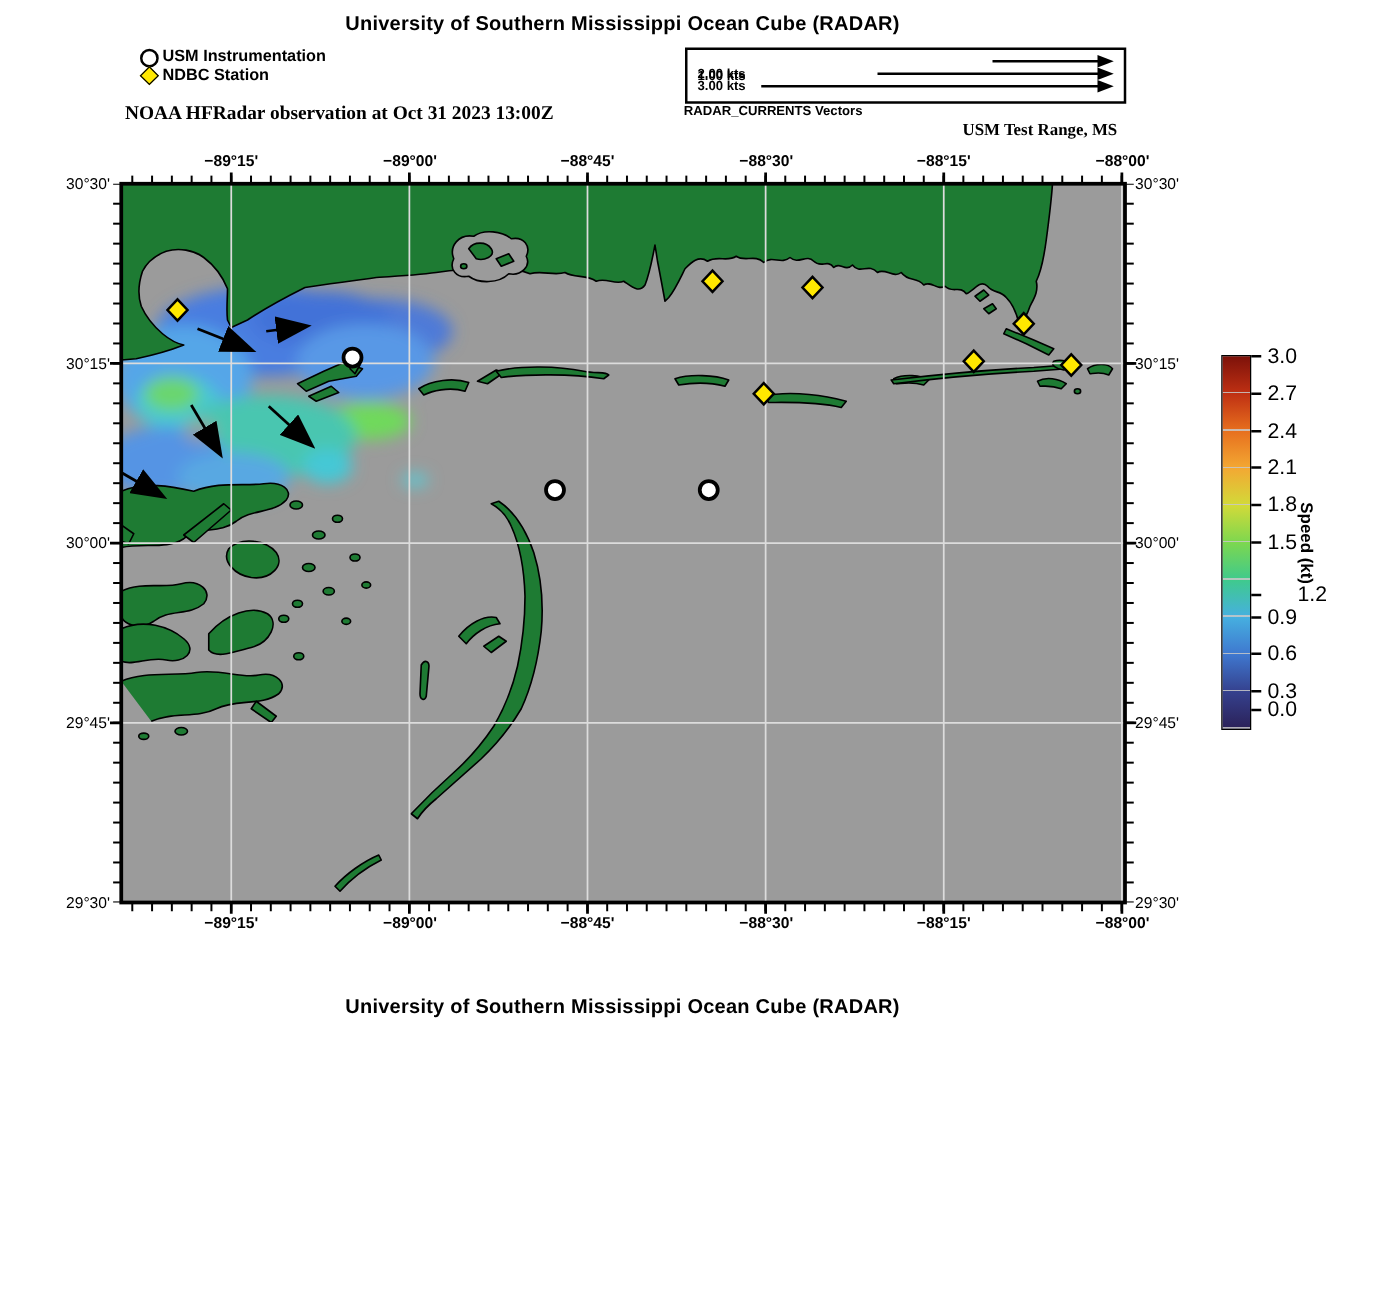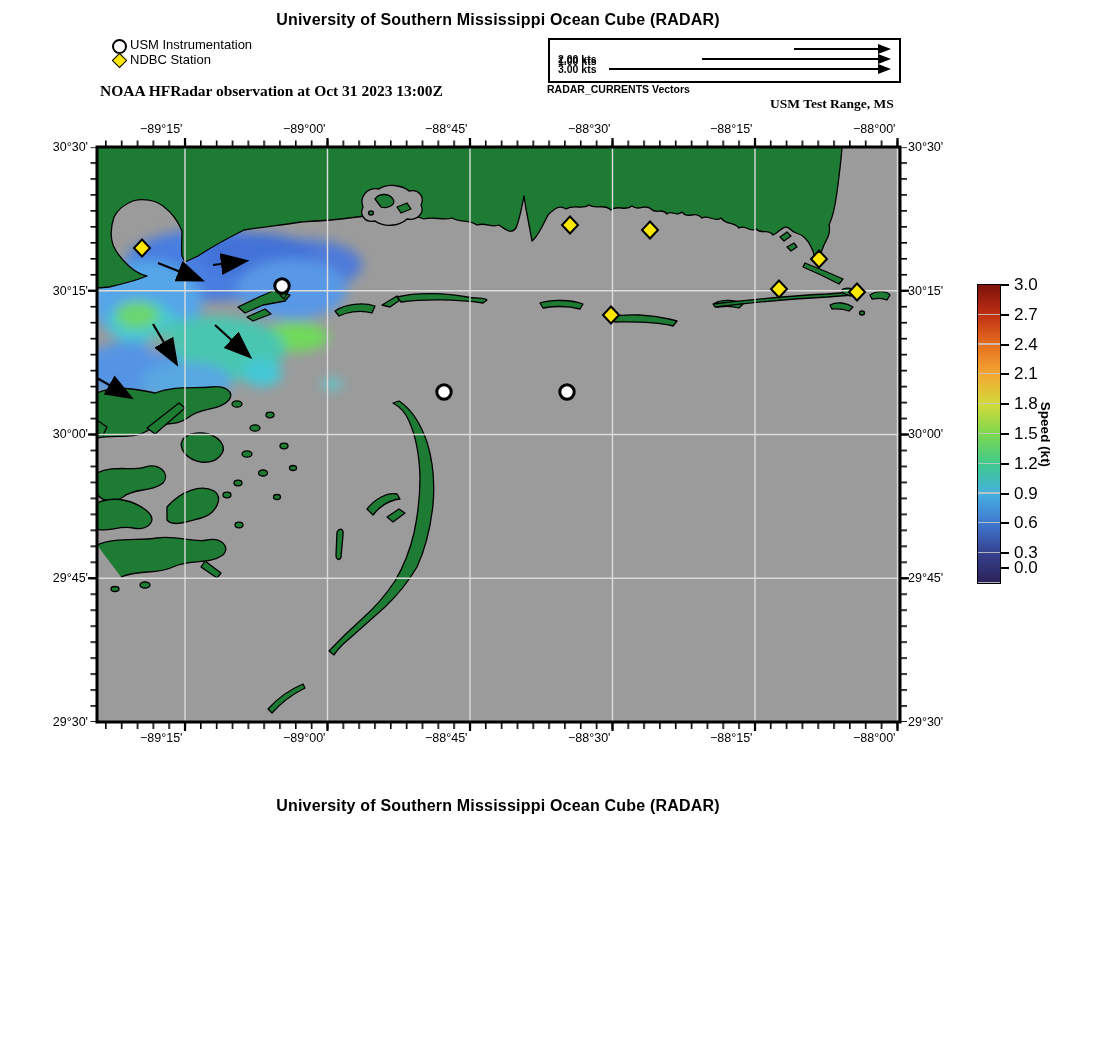--- a/index.html
+++ b/index.html
@@ -1,30 +1,30 @@
 <!DOCTYPE html>
 <html><head>
 <meta charset="utf-8">
 <style>
   html,body{margin:0;padding:0;background:#ffffff;}
   body{width:1100px;height:1050px;position:relative;overflow:hidden;
        font-family:"Liberation Sans",sans-serif;color:#000;}
   .abs{position:absolute;}
   .title{left:98px;width:800px;text-align:center;font-size:16px;font-weight:bold;letter-spacing:.2px;}
   .serif{font-family:"Liberation Serif",serif;font-weight:bold;}
-  .legend-label{font-size:13px;font-weight:normal;line-height:14px;}
+  .legend-label{font-size:13px;font-weight:bold;line-height:14px;}
   .legend-circle{width:11px;height:11px;border:2.2px solid #000;border-radius:50%;background:#fff;}
   .legend-diamond{width:9px;height:9px;border:1.6px solid #000;background:#ffe800;transform:rotate(45deg);}
   .vecbox{width:349px;height:41px;border:2px solid #000;background:#fff;}
   .vec-label{font-size:10.5px;font-weight:bold;line-height:10px;}
   .vec-line{height:1.6px;background:#000;}
   .vec-head{width:0;height:0;border-left:13px solid #000;border-top:5px solid transparent;border-bottom:5px solid transparent;}
   .vec-caption{font-size:10.5px;font-weight:bold;}
   .axis-label{font-size:12.5px;line-height:16px;white-space:nowrap;}
-  .lon{width:90px;text-align:left;}
+  .lon{width:90px;text-align:center;font-weight:bold;}
   .lat-l{width:60px;text-align:right;}
   .lat-r{width:60px;text-align:left;}
   .cbar{width:22px;height:298px;border:1.6px solid #000;
     background-image:
       repeating-linear-gradient(to bottom, transparent 0 28.6px, rgba(200,200,200,.85) 28.6px 29.8px),
       linear-gradient(to top,#2b2158 0%,#35418e 10%,#3f78cf 20%,#46b0e0 30%,#3fca8c 40%,#7dd74f 50%,#d2da39 60%,#f3a833 70%,#e76f1e 80%,#bf3013 90%,#7d120a 100%);}
   .cb-tick{left:1001px;font-size:17px;line-height:16px;}
   .cb-tick::before{content:"";position:absolute;left:0;top:7px;width:8px;height:1.6px;background:#000;}
   .cb-tick span{margin-left:13px;}
   .cb-label{font-weight:bold;font-size:13.5px;transform:rotate(90deg);width:100px;text-align:center;}
@@ -269,20 +269,20 @@
   <rect x="10" y="10" width="803" height="575" fill="none" stroke="#000" stroke-width="3"></rect>
 </svg>
 
 <div class="abs cbar" style="left:977px;top:284px;"></div>
 <div class="abs cb-tick" style="top:277px;"><span>3.0</span></div>
 <div class="abs cb-tick" style="top:307px;"><span>2.7</span></div>
 <div class="abs cb-tick" style="top:337px;"><span>2.4</span></div>
 <div class="abs cb-tick" style="top:366px;"><span>2.1</span></div>
 <div class="abs cb-tick" style="top:396px;"><span>1.8</span></div>
 <div class="abs cb-tick" style="top:426px;"><span>1.5</span></div>
-<div class="abs cb-tick" style="top:456px;"><span>1.2</span></div>
+<div class="abs cb-tick" style="top:468px;padding-left:24px;"><span>1.2</span></div>
 <div class="abs cb-tick" style="top:486px;"><span>0.9</span></div>
 <div class="abs cb-tick" style="top:515px;"><span>0.6</span></div>
 <div class="abs cb-tick" style="top:545px;"><span>0.3</span></div>
 <div class="abs cb-tick" style="top:560px;"><span>0.0</span></div>
 <div class="abs cb-label" style="left:995px;top:427px;">Speed (kt)</div>
 
 <div class="abs title" style="top:797px;">University of Southern Mississippi Ocean Cube (RADAR)</div>
 
 </body></html>

